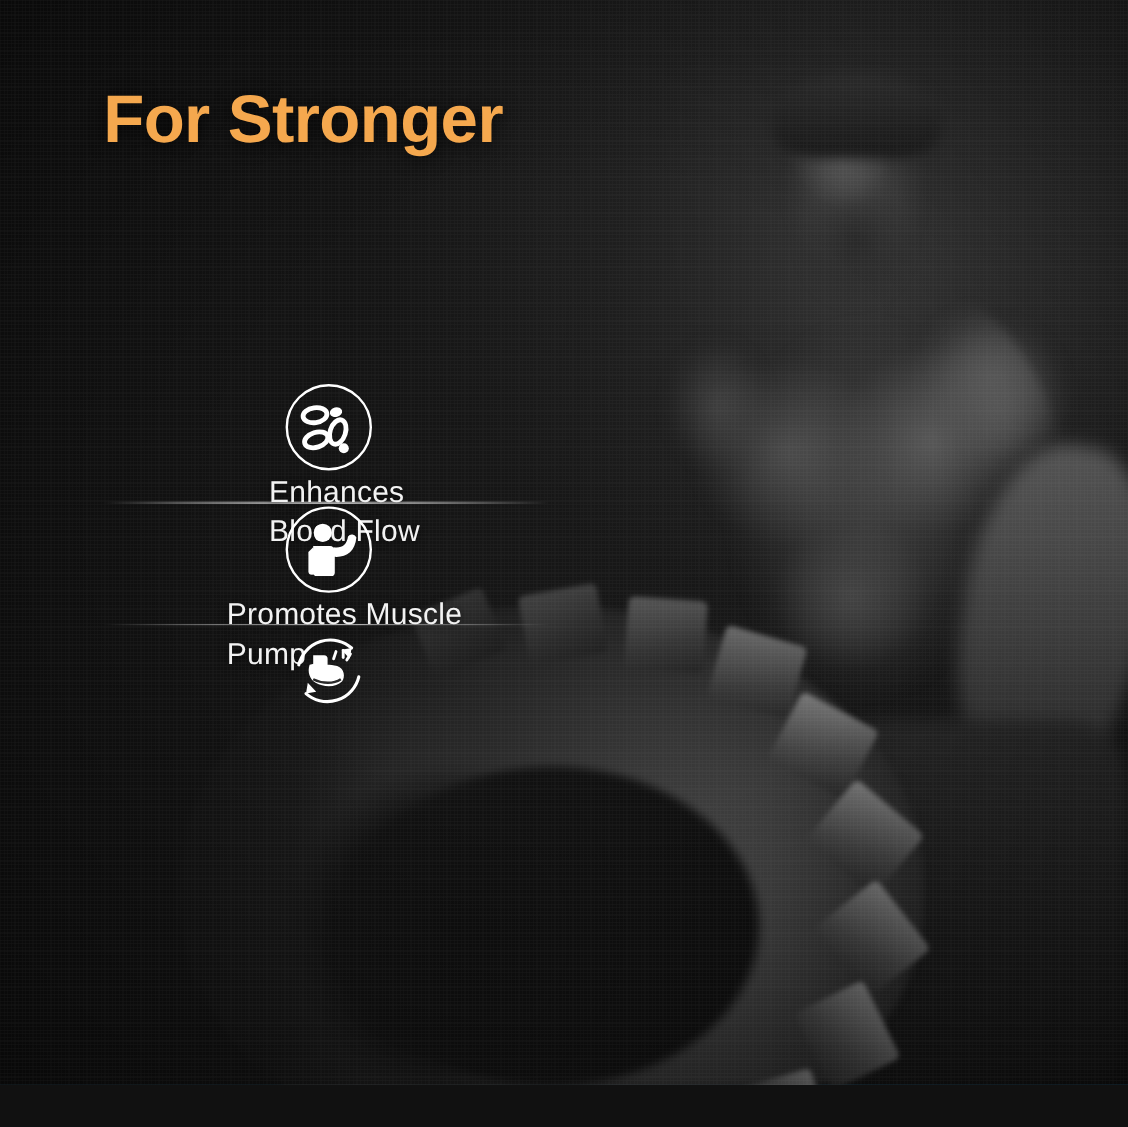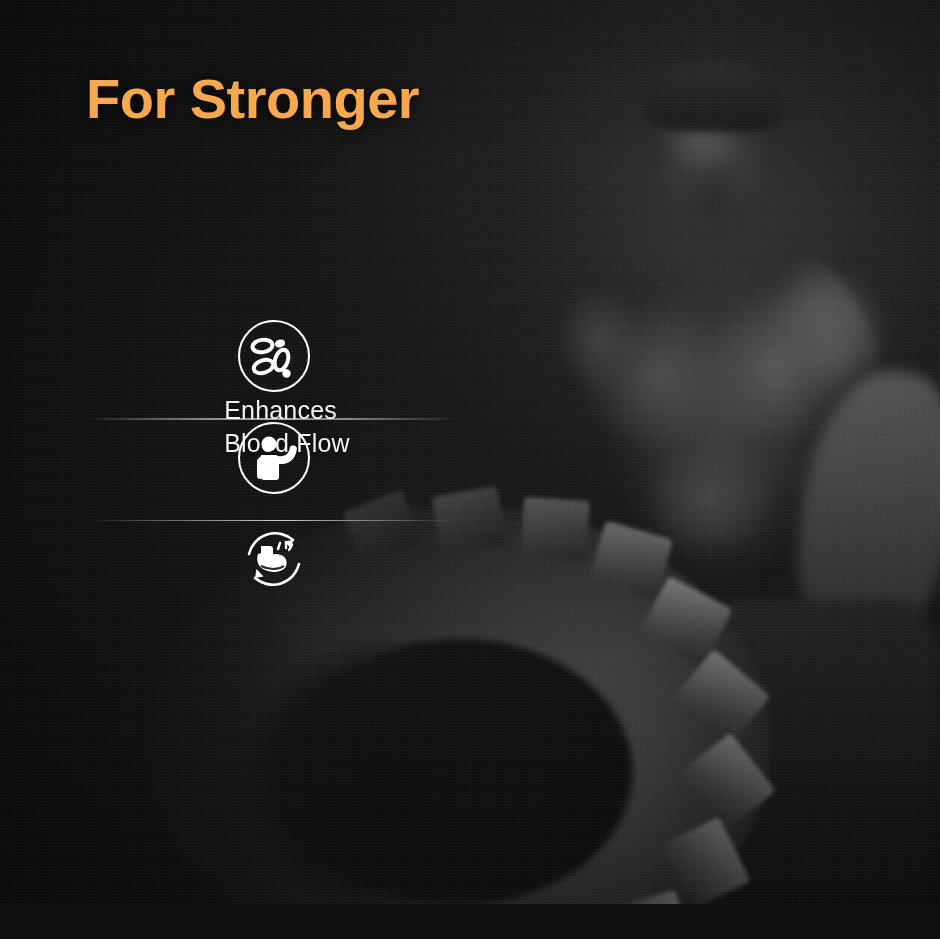--- a/index.html
+++ b/index.html
@@ -271,20 +271,22 @@
       <div class="benefit">
         <span class="benefit-icon">
           <svg width="76" height="76" viewBox="0 0 76 76">
             <circle cx="38" cy="38" r="35" fill="none" stroke="#ffffff" stroke-width="2"></circle>
             <circle cx="33" cy="24" r="7.6" fill="#ffffff"></circle>
             <path d="M25 35 h14 a4 4 0 0 1 4 4 v18 a3 3 0 0 1 -3 3 h-12 a3 3 0 0 1 -3 -3 v-18 a4 4 0 0 1 0 0 z" fill="#ffffff"></path>
             <path d="M25 36 l-4 4 v16 a3 3 0 0 0 6 0 v-14 z" fill="#ffffff"></path>
             <path d="M42 36 c7 1 11 -2 12 -9 a4 4 0 0 1 7 1 c-1 12 -9 17 -19 16 z" fill="#ffffff"></path>
           </svg>
         </span>
+        <span class="benefit-label">Promotes Muscle
+Pump</span>
       </div>
 
       <div class="divider"></div>
 
       <div class="benefit">
         <span class="benefit-icon">
           <svg width="76" height="76" viewBox="0 0 76 76">
             <g fill="none" stroke="#ffffff" stroke-width="2.6" stroke-linecap="round">
               <path d="M13 33 A27 27 0 0 1 57 19"></path>
               <path d="M63 43 A27 27 0 0 1 19 57"></path>

